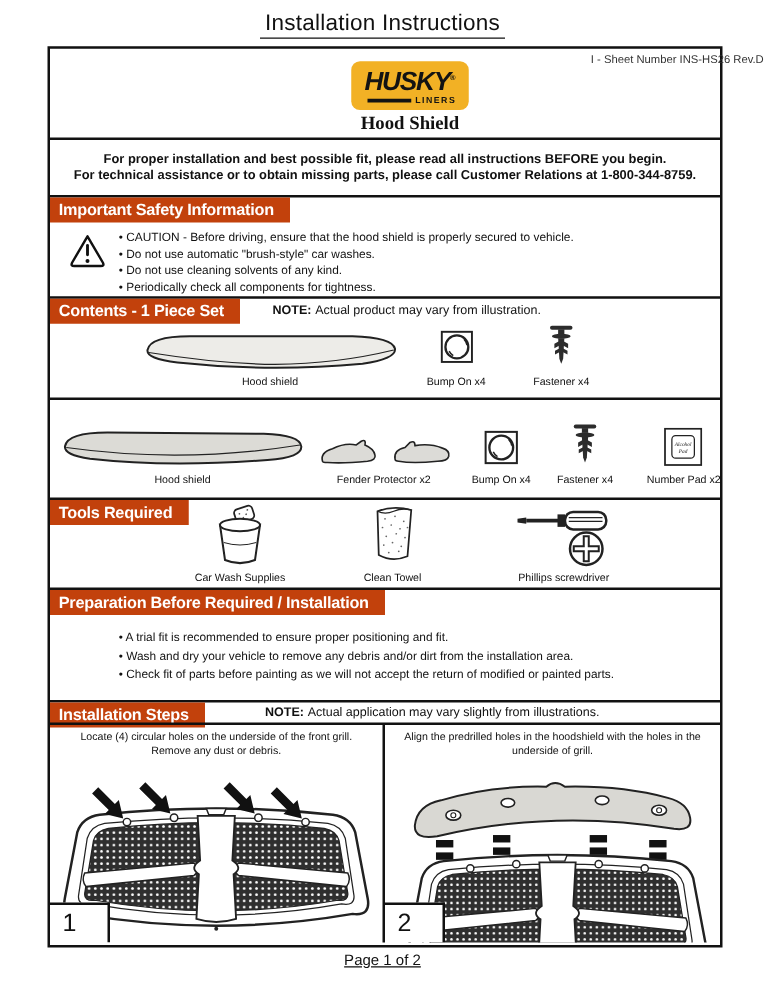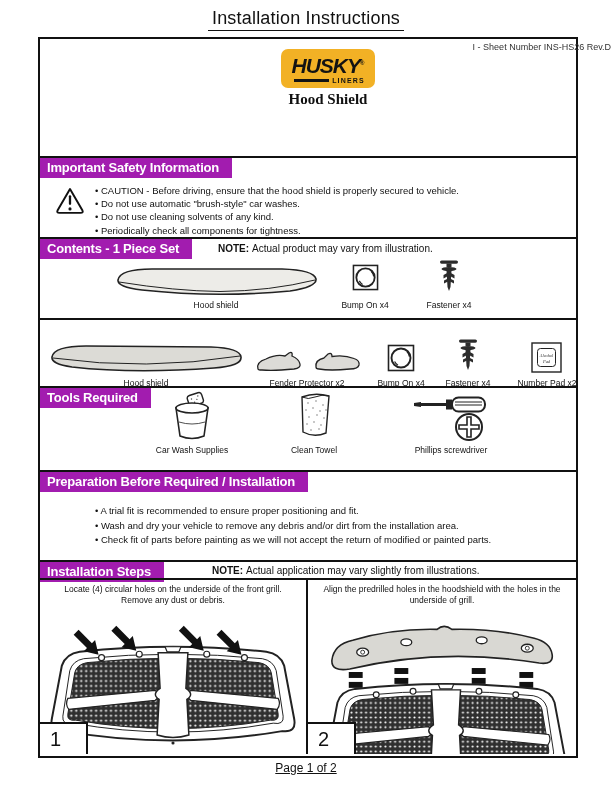--- a/index.html
+++ b/index.html
@@ -15,31 +15,31 @@
   .sec-header{position:absolute;left:0;top:0;width:536px;height:71px;padding-left:40px;}
   .sheet-number{position:absolute;top:3px;right:5px;font-size:9px;color:#333;}
   .logo{position:absolute;top:10px;left:50%;transform:translateX(-50%);width:94px;height:39px;background:#F2B125;border-radius:7px;box-sizing:border-box;padding-top:3px;}
   .logo-brand{font-style:italic;font-weight:900;font-size:21px;letter-spacing:-1px;text-align:center;line-height:22px;color:#131313;}
   .logo-reg{font-size:6px;font-style:normal;vertical-align:super;letter-spacing:0;}
   .logo-sub-row{display:flex;align-items:center;margin:0 10px 0 13px;}
   .logo-line{flex:1;height:2.5px;background:#131313;margin-right:3px;}
   .logo-sub{font-size:7px;font-weight:bold;letter-spacing:1.2px;color:#131313;}
   .product-title{position:absolute;top:52px;left:0;width:100%;text-align:center;font-family:"Liberation Serif","DejaVu Serif",serif;font-weight:bold;font-size:15px;}
   .sec-intro{top:71px;height:46px;text-align:center;font-weight:bold;font-size:10.3px;line-height:13px;padding-top:9px;}
-  .bar{position:absolute;left:0;top:0;display:inline-block;background:#a21caf;color:#fff;font-weight:bold;font-size:13px;letter-spacing:-.2px;padding:2px 13px 3px 7px;white-space:nowrap;}
+  .bar{position:absolute;left:0;top:0;display:inline-block;background:#c2410c;color:#fff;font-weight:bold;font-size:13px;letter-spacing:-.2px;padding:2px 13px 3px 7px;white-space:nowrap;}
   .note{position:absolute;top:4px;font-size:10px;white-space:nowrap;}
   .note b{margin-right:3px;}
   .sec-safety{top:117px;height:81px;}
   .warning-icon{position:absolute;left:15px;top:28px;}
   .bullets{position:absolute;left:55px;margin:0;padding:0;list-style:none;font-size:9.5px;}
   .sec-safety .bullets{top:26px;line-height:13.2px;}
   .bullets li::before{content:"• ";}
   .sec-c1{top:198px;height:81px;}
   .sec-c3{top:279px;height:80px;}
-  .sec-tools{top:347px;height:72px;}
+  .sec-tools{top:359px;height:72px;}
   .sec-prep{top:431px;height:90px;}
   .sec-prep .bullets{top:32px;line-height:14.5px;}
   .sec-stepshdr{top:521px;height:20px;}
   .sec-steps{top:539px;height:176px;display:flex;}
   .icon-abs{position:absolute;}
   .ilabel{position:absolute;transform:translateX(-50%);font-size:8.5px;white-space:nowrap;}
   .panel{position:relative;height:100%;overflow:hidden;box-sizing:border-box;}
   .panel1{width:268px;border-right:2px solid #111;}
   .panel2{width:268px;}
   .caption{position:absolute;top:4px;left:50%;transform:translateX(-50%);width:254px;text-align:center;font-size:8.5px;line-height:10.5px;}
@@ -83,20 +83,24 @@
       <div class="logo">
         <div class="logo-brand"><span>HUSKY</span><span class="logo-reg">®</span></div>
         <div class="logo-sub-row">
           <span class="logo-line"></span>
           <span class="logo-sub">LINERS</span>
         </div>
       </div>
       <div class="product-title">Hood Shield</div>
     </div>
 
+    <div class="sec sec-intro">
+      <div>For proper installation and best possible fit, please read all instructions BEFORE you begin.</div>
+      <div>For technical assistance or to obtain missing parts, please call Customer Relations at 1-800-344-8759.</div>
+    </div>
 
     <div class="sec sec-safety">
       <div class="bar">Important Safety Information</div>
       <svg class="warning-icon" width="30" height="29" viewBox="0 0 34 32">
         <path d="M17,3 L31,27 Q32.5,30 29,30 L5,30 Q1.5,30 3,27 Z" fill="none" stroke="#111" stroke-width="2.2" stroke-linejoin="round"></path>
         <rect x="15.7" y="10" width="2.6" height="11" rx="1.3" fill="#111"></rect>
         <circle cx="17" cy="25.5" r="1.8" fill="#111"></circle>
       </svg>
       <ul class="bullets">
         <li>CAUTION - Before driving, ensure that the hood shield is properly secured to vehicle.</li>

